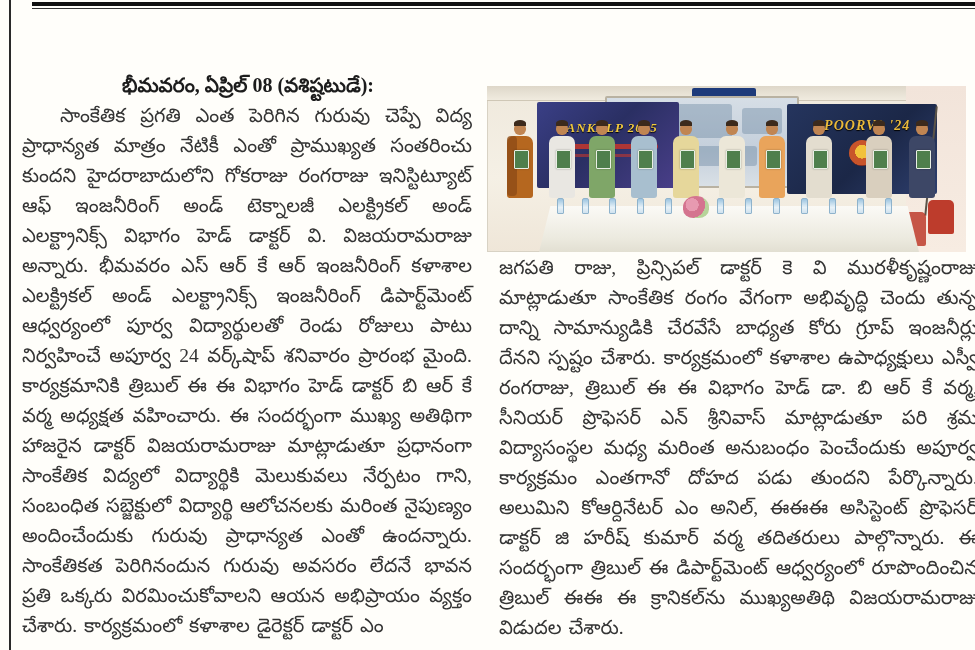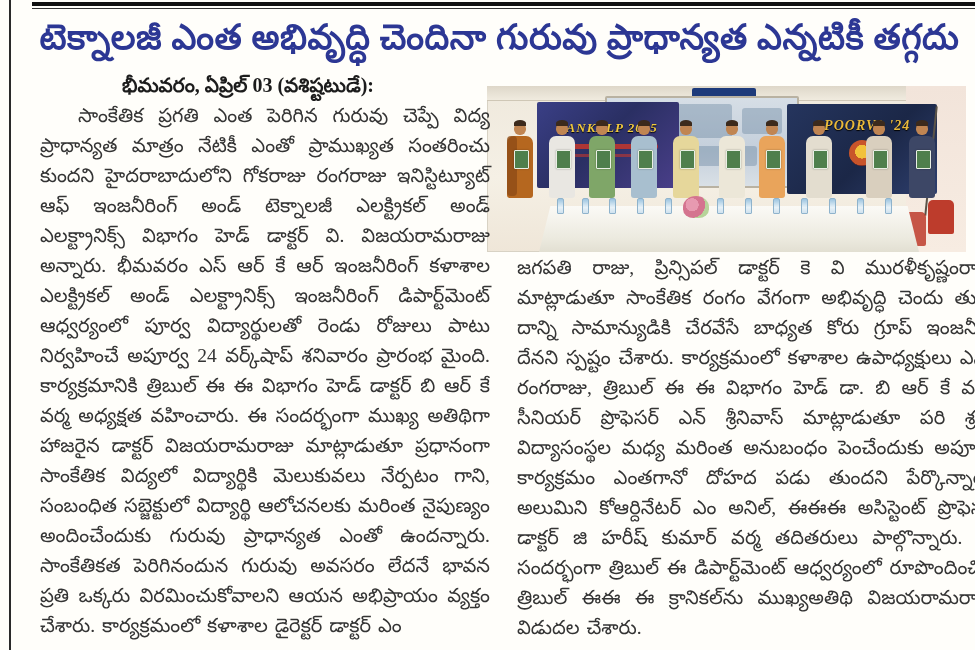--- a/index.html
+++ b/index.html
@@ -21,21 +21,20 @@
   }
   .dateline{
     position:absolute;left:24px;top:74px;width:448px;
     text-align:center;font-weight:bold;font-size:20px;color:#1c1c1c;
   }
   .col{
     position:absolute;
     font-size:19.5px;line-height:30px;color:#343434;
     text-align:justify;text-justify:inter-word;
     word-spacing:2px;
-    margin-left:18px;
   }
   .col1{left:22px;top:101px;width:450px;height:546px;}
   .col1 .indent{display:inline-block;width:38px;}
   .col2{left:499px;top:253px;width:479px;height:395px;}
 
   
   .photo{
     position:absolute;left:487px;top:86px;width:479px;height:166px;
     background:linear-gradient(180deg,#efe9dd 0%,#f5f0e5 55%,#efe6d8 100%);
     overflow:hidden;box-shadow:0 0 0 1px #d8d2c4 inset;
@@ -92,23 +91,22 @@
 </style>
 </head>
 <body>
 
 <div class="page">
 
   <div class="left-rule"></div>
   <div class="top-rule-thick"></div>
   <div class="top-rule-thin"></div>
 
-  <div class="headline" style="color: rgb(44, 55, 148);">టెక్నాలజీ ఎంత అభివృద్ధి చెందినా గురువు ప్రాధాన్యత ఎన్నటికీ తగ్గదు</div>
-
-  <div class="dateline">భీమవరం, ఏప్రిల్ 03 (వశిష్టటుడే):</div>
+
+  <div class="dateline">భీమవరం, ఏప్రిల్ 08 (వశిష్టటుడే):</div>
 
   <div class="photo">
     <div class="ceiling"></div>
     <div class="wall-right"></div>
     <div class="display-box"></div>
     <div class="screen">
         <div class="screen-blotch" style="left: 12px; top: 8px; width: 40px; height: 28px;"></div>
         <div class="screen-blotch" style="left: 70px; top: 6px; width: 55px; height: 34px;"></div>
         <div class="screen-blotch" style="left: 135px; top: 10px; width: 40px; height: 26px;"></div>
         <div class="screen-blotch" style="left: 30px; top: 48px; width: 120px; height: 20px;"></div>

